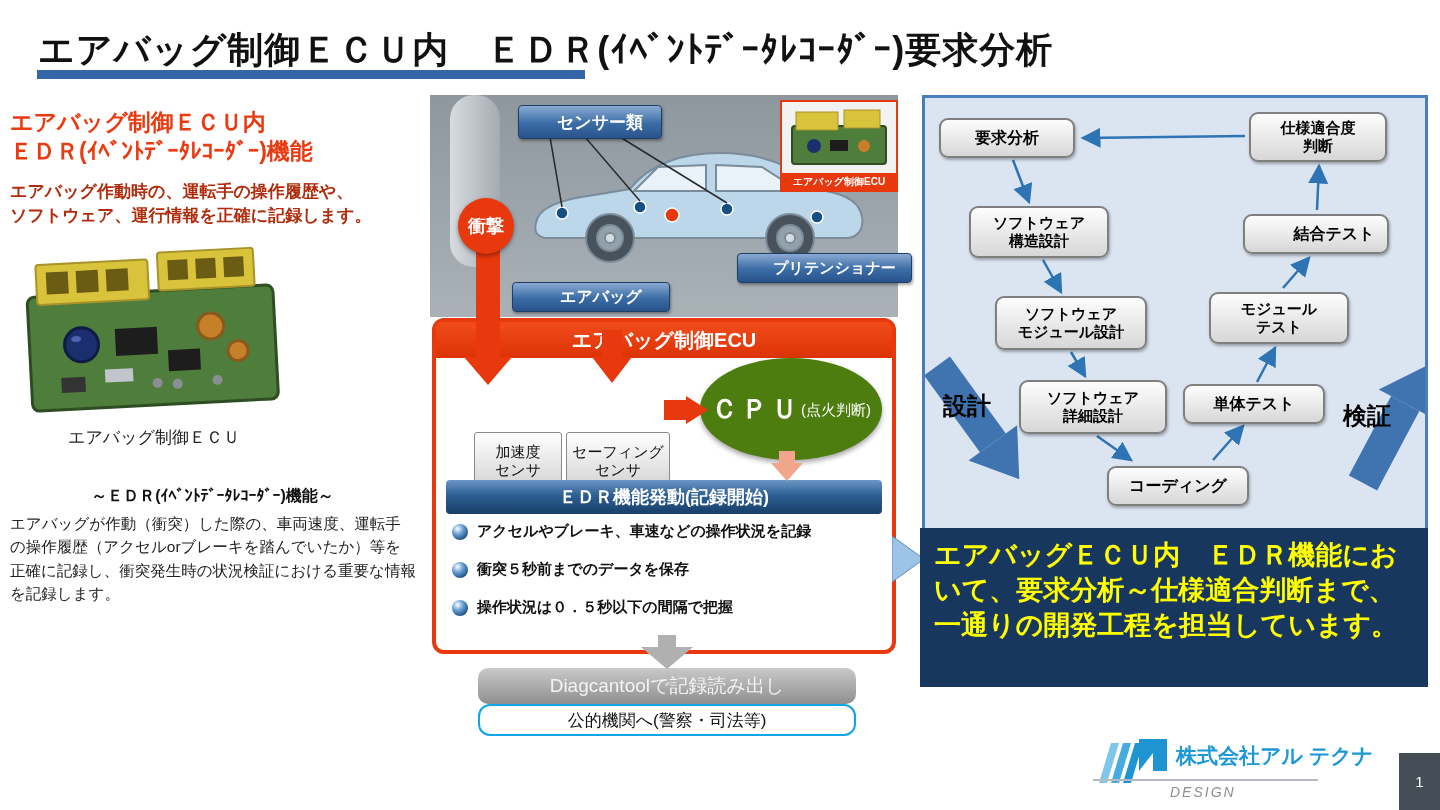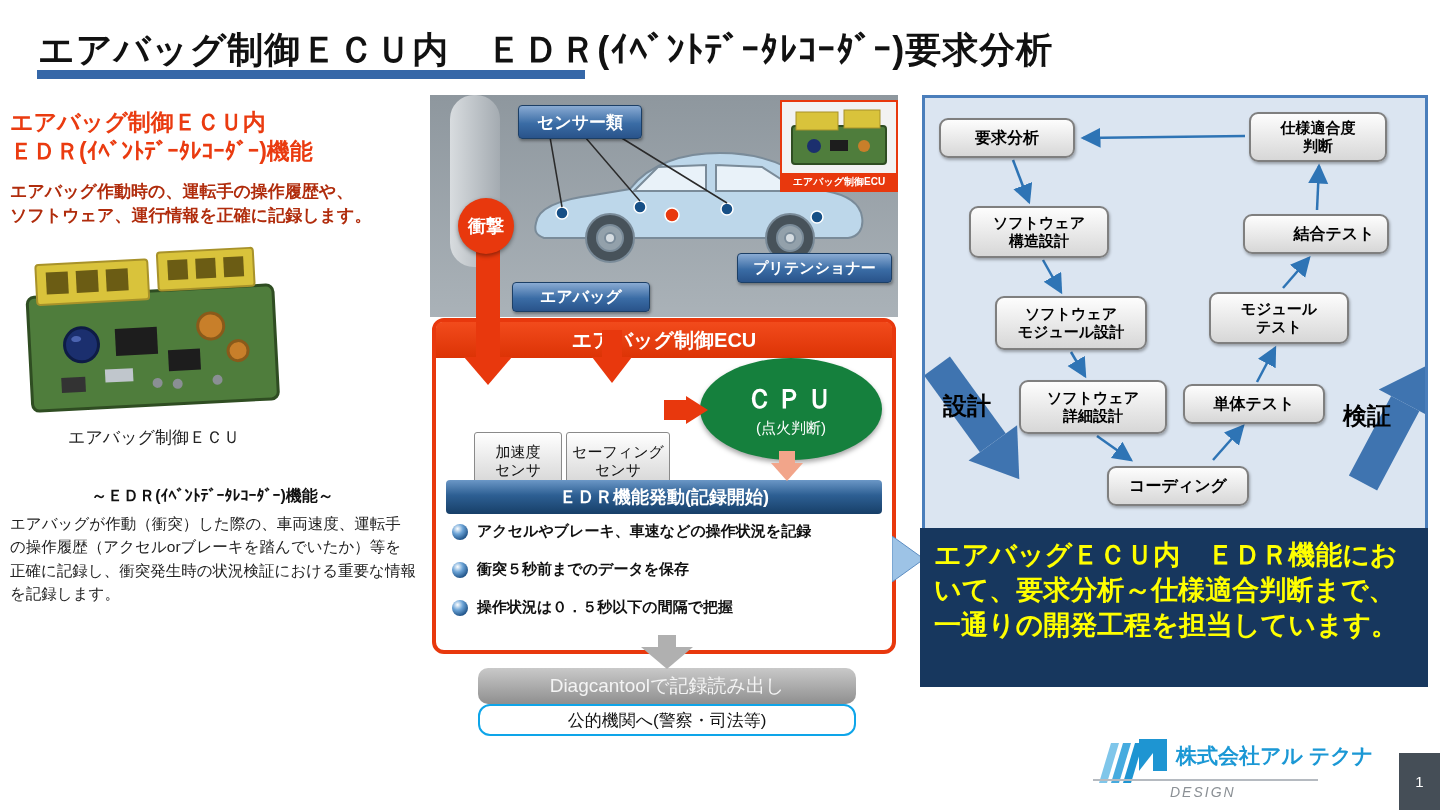--- a/index.html
+++ b/index.html
@@ -10,29 +10,29 @@
   .title{left:38px;top:26px;font-size:36px;font-weight:bold;color:#111;letter-spacing:1px;}
   .title-bar{left:37px;top:70px;width:548px;height:9px;background:#3567a8;}
   
   .lhead{left:10px;top:108px;font-size:23px;font-weight:bold;color:#ea3b10;line-height:1.25;}
   .llead{left:10px;top:180px;font-size:17px;font-weight:bold;color:#b02c0c;line-height:1.4;}
   .board-caption{left:15px;top:426px;width:278px;text-align:center;font-size:17px;color:#222;}
   .edr-title{left:10px;top:486px;width:405px;text-align:center;font-size:16px;font-weight:bold;color:#111;}
   .edr-body{left:10px;top:512px;width:406px;font-size:15.5px;color:#222;line-height:1.5;}
   
   .car-panel{left:430px;top:95px;width:468px;height:222px;background:linear-gradient(180deg,#8e979e,#aab2b8);}
-  .blue-tag{background:linear-gradient(180deg,#8aabd3,#3a6ca5 55%,#29538a);border:1px solid #1c3f66;color:#fff;font-weight:bold;border-radius:4px;display:flex;align-items:center;justify-content:center;box-shadow:1px 2px 3px rgba(0,0,0,.35);}
+  .blue-tag{background:linear-gradient(180deg,#8aabd3,#3a6ca5 55%,#29538a);border:1px solid #1c3f66;color:#fff;font-weight:bold;border-radius:4px;display:flex;align-items:center;justify-content:center;box-shadow:1px 2px 3px rgba(0,0,0,.35);padding-left:20px;}
   .shock{left:458px;top:198px;width:56px;height:56px;border-radius:50%;background:#e8380d;color:#fff;font-weight:bold;font-size:18px;display:flex;align-items:center;justify-content:center;z-index:7;box-shadow:0 2px 4px rgba(0,0,0,.4);}
   .inset{left:780px;top:100px;width:114px;height:88px;background:#f2f2f2;border:2px solid #e8380d;z-index:3;display:flex;flex-direction:column;}
   .inset-cap{background:#e8380d;color:#fff;font-size:10px;font-weight:bold;text-align:center;line-height:17px;height:17px;}
   
   .ecu-box{left:432px;top:318px;width:464px;height:336px;background:#fff;border:4px solid #e8380d;border-radius:12px;box-sizing:border-box;z-index:2;}
   .ecu-head{position:absolute;left:0;top:0;right:0;height:36px;background:linear-gradient(180deg,#f24b1c,#dc3305);color:#fff;font-size:20px;font-weight:bold;display:flex;align-items:center;justify-content:center;border-radius:6px 6px 0 0;}
   .sensor-box{position:absolute;background:linear-gradient(180deg,#ffffff,#d2d2d2);border:1.5px solid #8a8a8a;border-radius:3px;display:flex;align-items:center;justify-content:center;text-align:center;font-size:15px;font-weight:normal;color:#111;line-height:1.2;margin-top:48px;}
-  .cpu{position:absolute;left:264px;top:36px;width:182px;height:102px;background:#15803d;border-radius:50%;display:flex;flex-direction:column;align-items:center;justify-content:center;color:#fff;box-shadow:0 3px 5px rgba(0,0,0,.35);}
+  .cpu{position:absolute;left:264px;top:36px;width:182px;height:102px;background:#4d7c0f;border-radius:50%;display:flex;flex-direction:row;align-items:center;justify-content:center;color:#fff;box-shadow:0 3px 5px rgba(0,0,0,.35);}
   .cpu-main{font-size:27px;font-weight:bold;letter-spacing:3px;}
   .cpu-sub{font-size:15px;margin-top:2px;}
   .edr-banner{position:absolute;left:10px;top:158px;width:436px;height:34px;background:linear-gradient(180deg,#6b97c6,#2d5f93 45%,#173f68);border-radius:4px;color:#fff;font-size:18px;font-weight:bold;display:flex;align-items:center;justify-content:center;}
   .bullet-row{position:absolute;left:16px;display:flex;align-items:center;gap:9px;font-size:15px;font-weight:600;color:#111;}
   .dot{width:16px;height:16px;border-radius:50%;background:radial-gradient(circle at 35% 30%,#ffffff,#6ba3d6 35%,#16497e 80%);flex-shrink:0;}
   .readout{left:478px;top:668px;width:378px;height:36px;background:linear-gradient(180deg,#c9c9c9,#8f8f8f);border-radius:10px;color:#f4f4f4;font-size:19px;display:flex;align-items:center;justify-content:center;z-index:2;}
   .authority{left:478px;top:704px;width:378px;height:32px;background:#fff;border:2px solid #0ea5e9;border-radius:12px;color:#111;font-size:17px;display:flex;align-items:center;justify-content:center;z-index:2;box-sizing:border-box;}
   
   .vpanel{left:922px;top:95px;width:506px;height:592px;background:#dbe5f1;border:3px solid #4a7ebb;box-sizing:border-box;}
   .vbox{position:absolute;background:linear-gradient(180deg,#fdfdfd,#d7d7d7);border:2px solid #7f7f7f;border-radius:9px;display:flex;align-items:center;justify-content:center;text-align:center;font-size:16px;font-weight:bold;color:#000;line-height:1.2;box-shadow:1px 2px 3px rgba(0,0,0,.3);box-sizing:border-box;z-index:3;}

